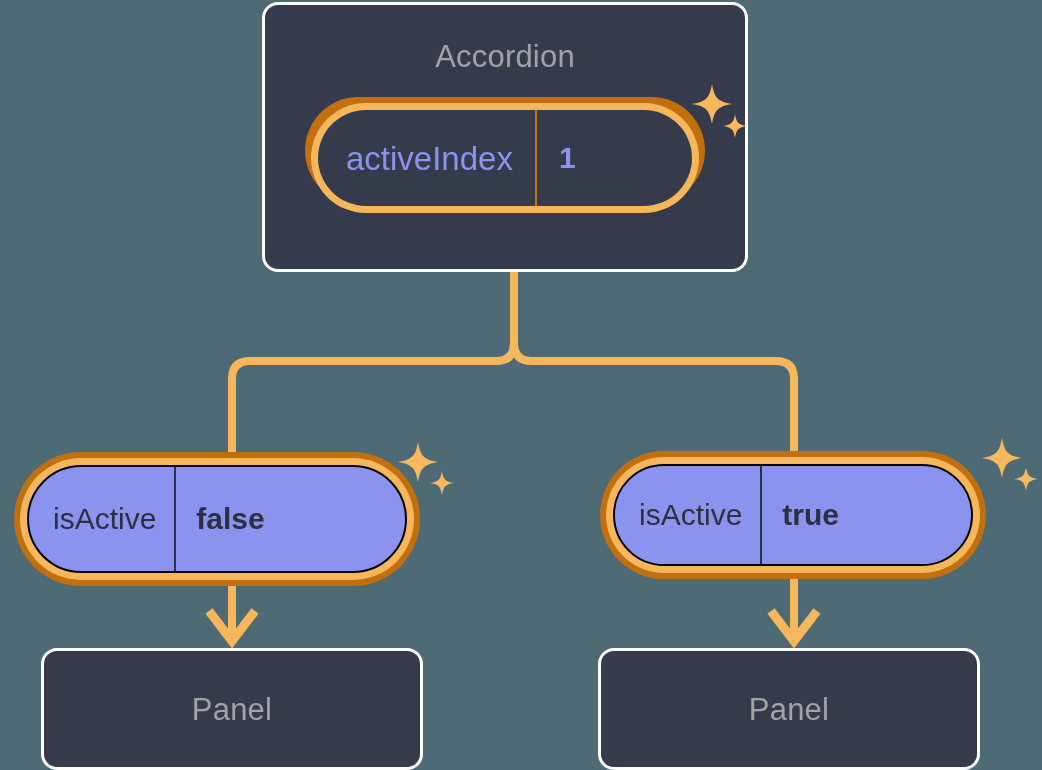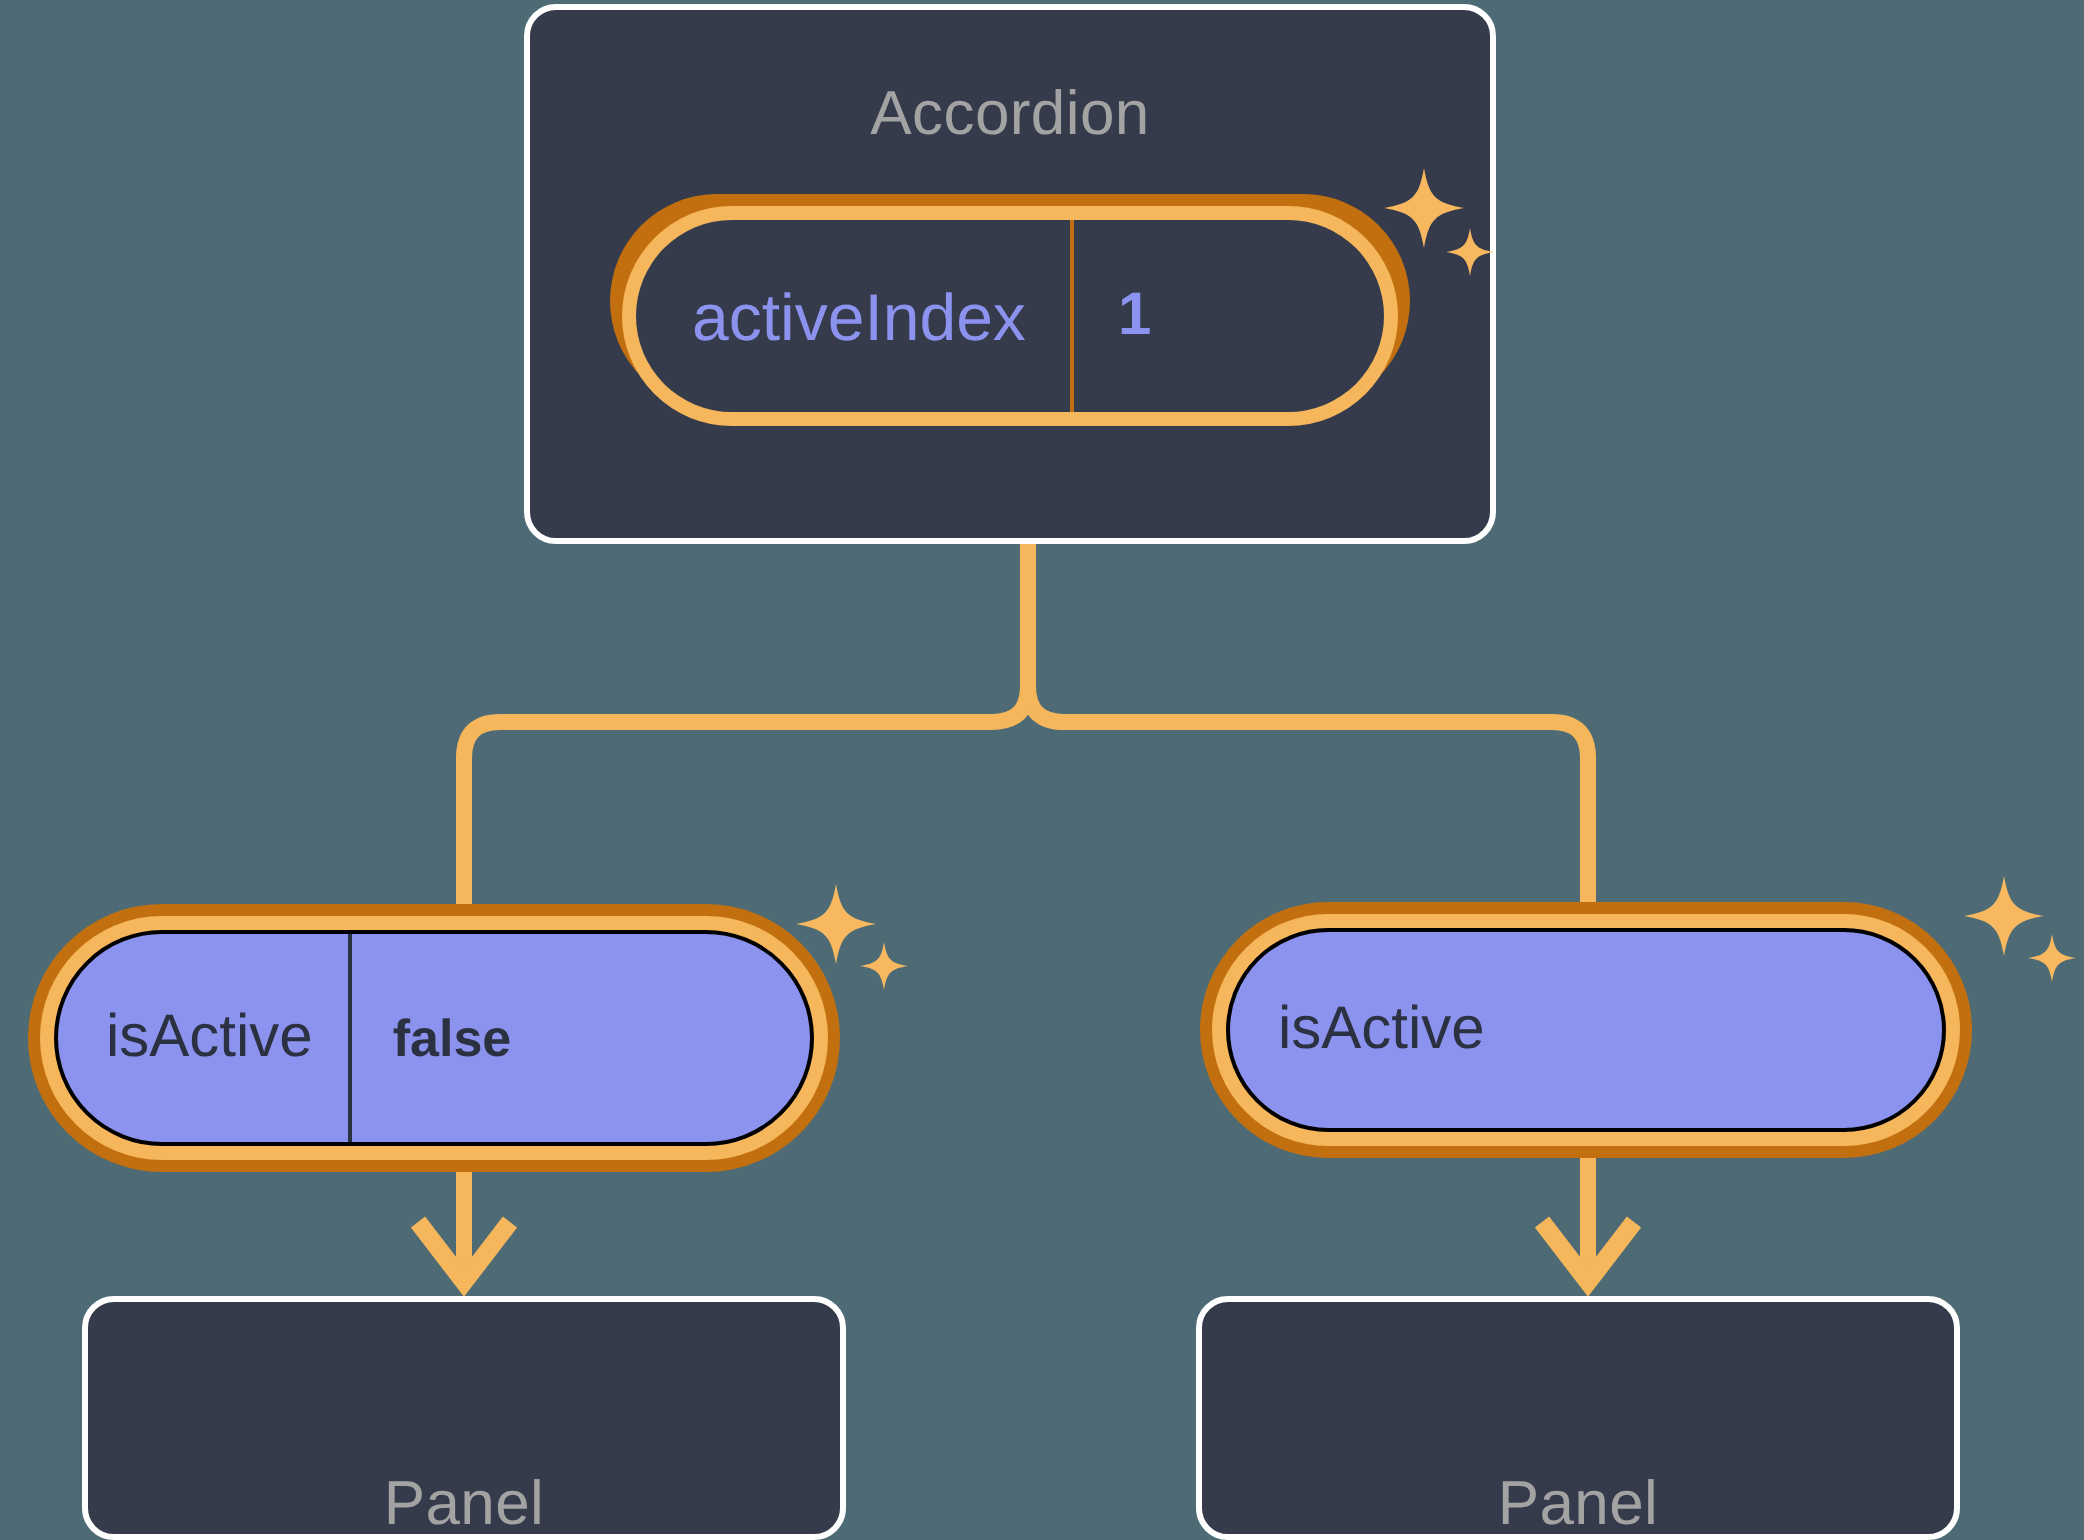--- a/index.html
+++ b/index.html
@@ -57,21 +57,21 @@
     left: 262px;
     top: 2px;
     width: 486px;
     height: 270px;
     padding-top: 36px;
   }
 
   .panel-box {
     width: 382px;
     height: 122px;
-    justify-content: flex-end;
+    justify-content: center;
   }
 
   #panel-box-left  { left: 41px;  top: 648px; }
   #panel-box-right { left: 598px; top: 648px; }
 
   
   .state-pill {
     position: absolute;
     z-index: 3;
     border-radius: 999px;
@@ -124,21 +124,21 @@
     border: 2px solid #000000;
   }
   .pill-light .pill-key {
     color: #2b3140;
     font-size: 30px;
     font-weight: 400;
     padding: 0 18px 0 24px;
   }
   .pill-light .pill-val {
     color: #2b3140;
-    font-size: 26px;
+    font-size: 30px;
     font-weight: 700;
     padding: 0 26px 0 20px;
     border-left: 2px solid #2b3140;
   }
 
   #pill-active-index {
     left: 305px;
     top: 97px;
     width: 400px;
     height: 107px;
@@ -234,20 +234,21 @@
 
   <svg class="sparkle-group" id="sparkle-left-pill" width="62" height="62" viewBox="0 0 62 62">
     <path fill="#f7b860" d="M 22 2 C 24.5 16 27.5 19.5 42 22 C 27.5 24.5 24.5 28 22 42 C 19.5 28 16.5 24.5 2 22 C 16.5 19.5 19.5 16 22 2 Z"></path>
     <path fill="#f7b860" d="M 46 31 C 47.4 39.5 49.2 41.6 58 43 C 49.2 44.4 47.4 46.5 46 55 C 44.6 46.5 42.8 44.4 34 43 C 42.8 41.6 44.6 39.5 46 31 Z"></path>
   </svg>
 
   <div class="state-pill pill-light" id="pill-is-active-right">
     <div class="ring-inner">
       <div class="pill-body">
         <div class="pill-key">isActive</div>
+        <div class="pill-val">true</div>
       </div>
     </div>
   </div>
 
   <svg class="sparkle-group" id="sparkle-right-pill" width="62" height="62" viewBox="0 0 62 62">
     <path fill="#f7b860" d="M 22 2 C 24.5 16 27.5 19.5 42 22 C 27.5 24.5 24.5 28 22 42 C 19.5 28 16.5 24.5 2 22 C 16.5 19.5 19.5 16 22 2 Z"></path>
     <path fill="#f7b860" d="M 46 31 C 47.4 39.5 49.2 41.6 58 43 C 49.2 44.4 47.4 46.5 46 55 C 44.6 46.5 42.8 44.4 34 43 C 42.8 41.6 44.6 39.5 46 31 Z"></path>
   </svg>
 
   <div class="component-box panel-box" id="panel-box-left">

